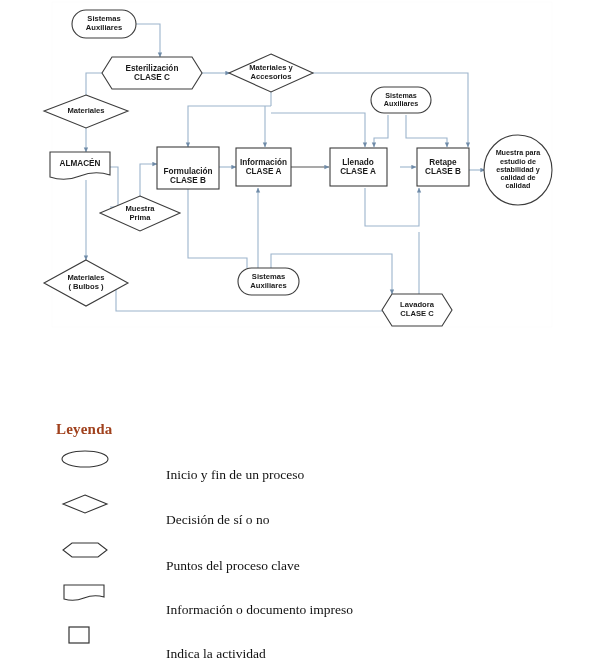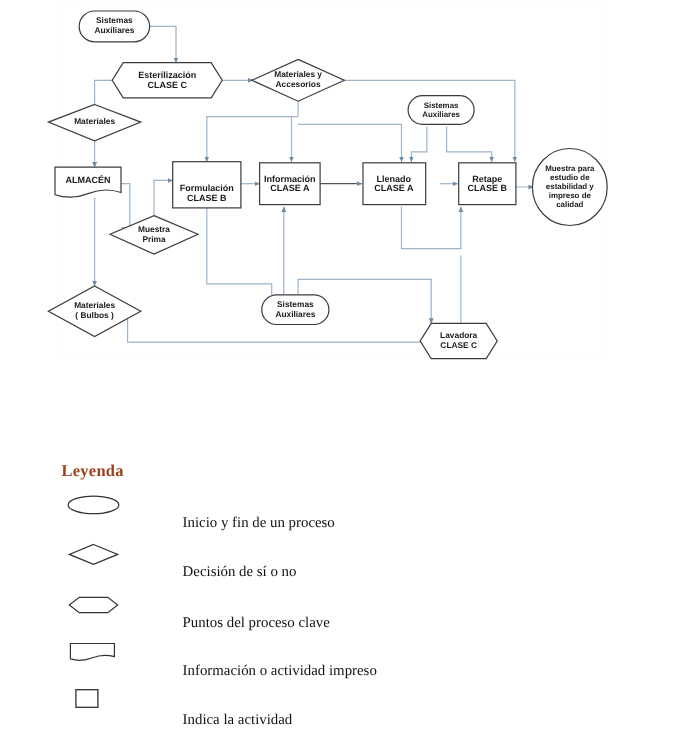--- a/index.html
+++ b/index.html
@@ -241,21 +241,21 @@
 
   <div class="node-label lbl-75" style="left:387px; top:294px; width:60px; height:32px;">
     <span><span>Lavadora</span><br><span>CLASE C</span></span>
   </div>
 
   <div class="node-label lbl-7" style="left:486px; top:142px; width:64px; height:56px;">
     <span>
       <span>Muestra para</span><br>
       <span>estudio de</span><br>
       <span>estabilidad y</span><br>
-      <span>impreso de</span><br>
+      <span>calidad de</span><br>
       <span>calidad</span>
     </span>
   </div>
 </div>
 
 <div id="legend">
 
   <div id="legend-title">Leyenda</div>
 
   <div class="legend-row" style="top:108px;">
@@ -276,21 +276,21 @@
     <svg class="legend-shape" width="50" height="22" viewBox="0 0 50 22">
       <polygon points="12,4 38,4 47,11 38,18 12,18 3,11" fill="#ffffff" stroke="#333333" stroke-width="1.1"></polygon>
     </svg>
     <div class="legend-text" style="top:19px;font-family:Liberation Serif, serif;">Puntos del proceso clave</div>
   </div>
 
   <div class="legend-row" style="top:240px;">
     <svg class="legend-shape" width="50" height="26" viewBox="0 0 50 26">
       <path d="M4,5 L44,5 L44,17 Q34,14 24,18 Q14,22 4,19 Z" fill="#ffffff" stroke="#333333" stroke-width="1.1"></path>
     </svg>
-    <div class="legend-text" style="top:22px;">Información o actividad impreso</div>
+    <div class="legend-text" style="top:22px;">Información o documento impreso</div>
   </div>
 
   <div class="legend-row" style="top:284px;">
     <svg class="legend-shape" width="50" height="24" viewBox="0 0 50 24">
       <rect x="9" y="3" width="20" height="16" fill="#ffffff" stroke="#333333" stroke-width="1.2"></rect>
     </svg>
     <div class="legend-text" style="top:22px;">Indica la actividad</div>
   </div>
 
 </div>

